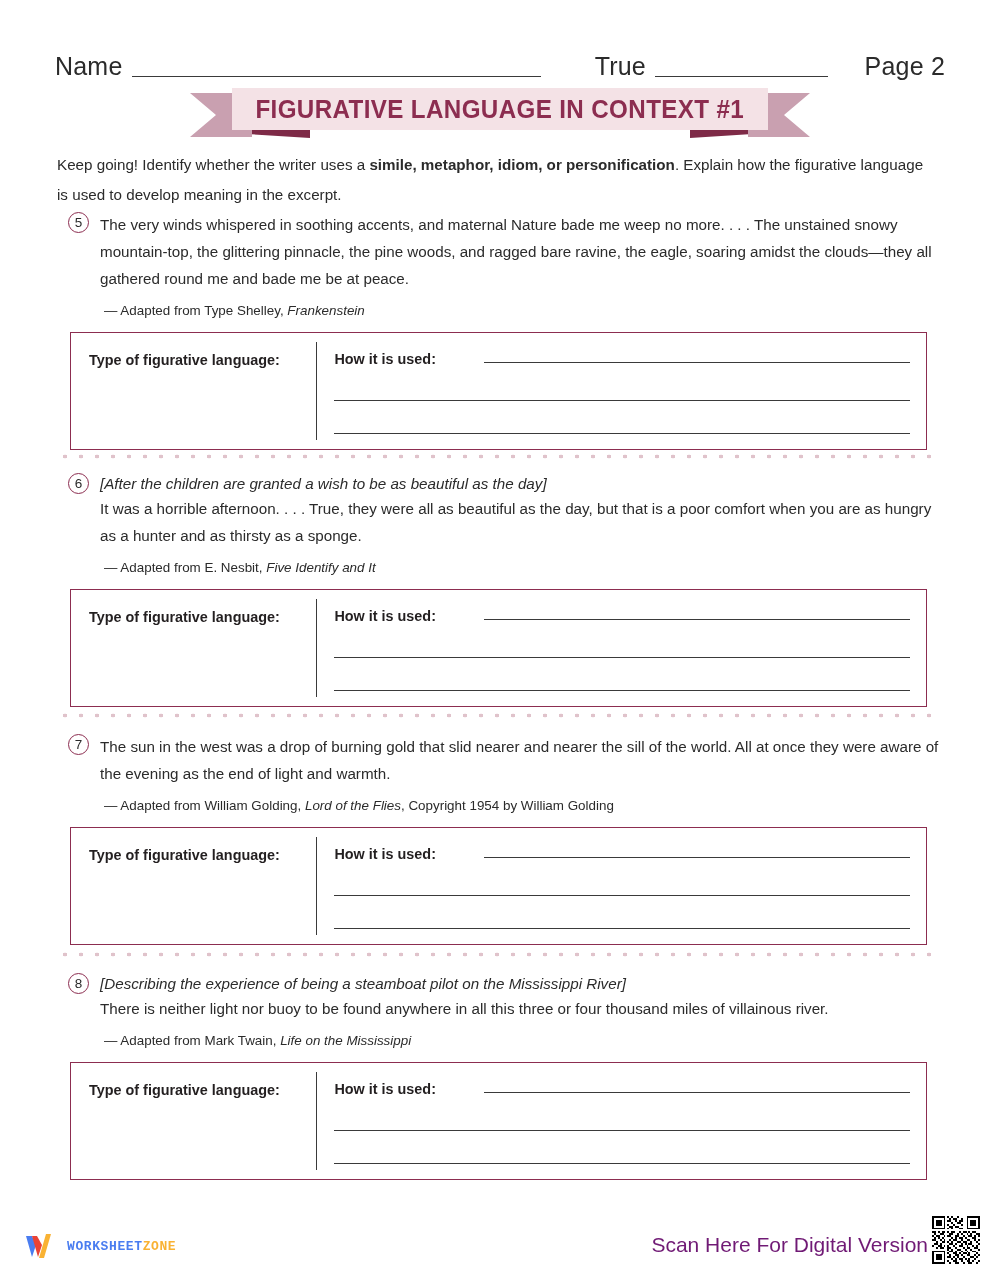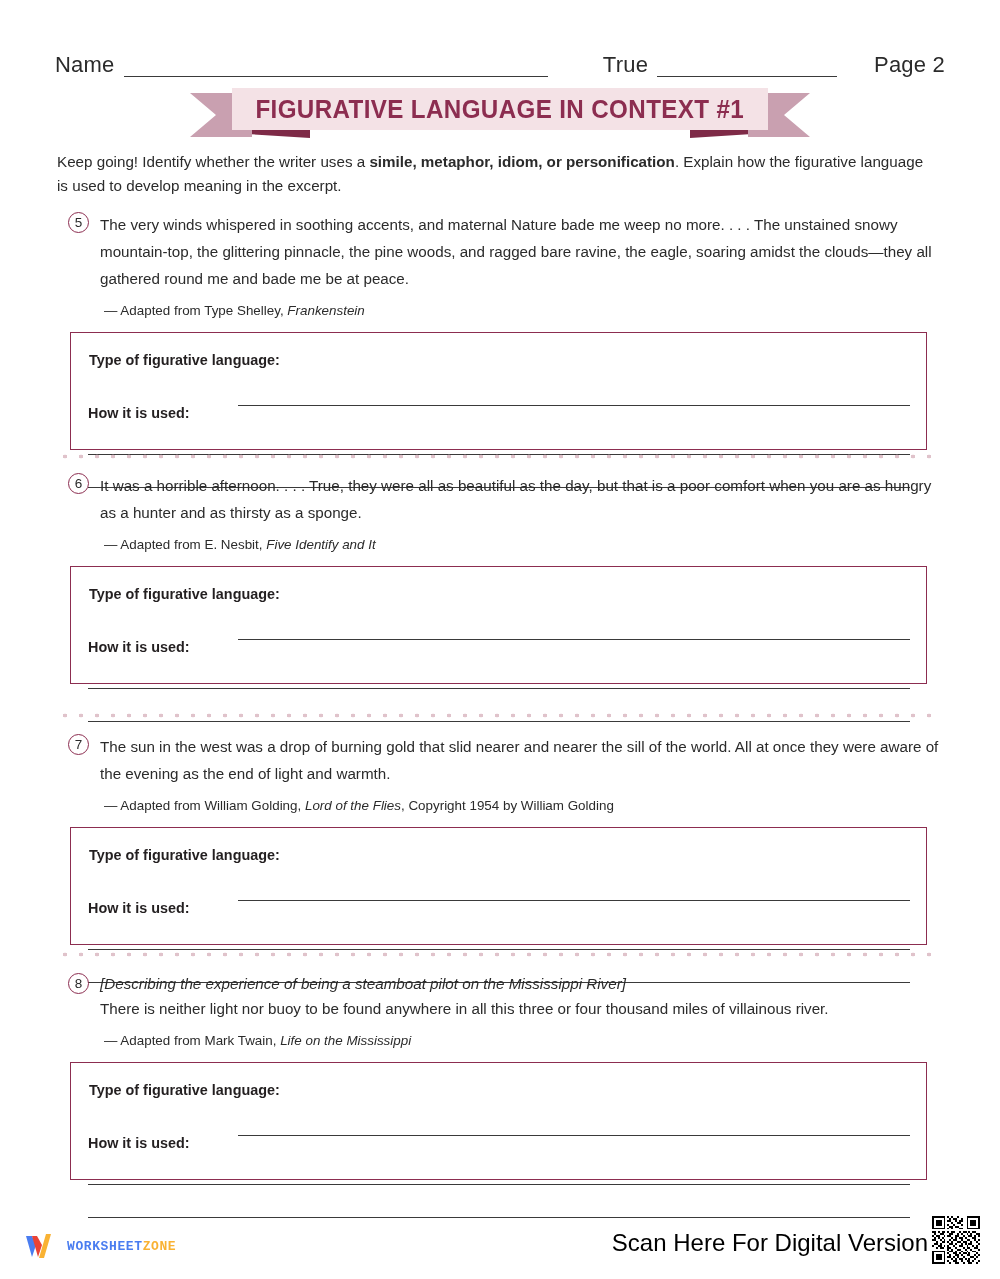--- a/index.html
+++ b/index.html
@@ -18,21 +18,21 @@
 
   
   .header {
     position: absolute;
     left: 55px; top: 52px;
     width: 890px; height: 30px;
     display: flex;
     align-items: baseline;
   }
   .hdr-label {
-    font-size: 22px;
+    font-size: 25px;
     letter-spacing: .2px;
     color: #2b2b2b;
     white-space: nowrap;
   }
   .rule {
     border-bottom: 1.6px solid #3a3a3a;
     height: 1px;
     align-self: flex-end;
     margin-bottom: 5px;
   }
@@ -87,21 +87,21 @@
     transform: scaleX(.93);
     white-space: nowrap;
   }
 
   
   .instructions {
     position: absolute;
     left: 57px; top: 150px;
     width: 868px;
     font-size: 15.2px;
-    line-height: 24px;
+    line-height: 30px;
     color: #2b2b2b;
   }
   .instructions b { font-weight: bold; }
 
   
   .qblock { position: absolute; left: 57px; width: 886px; }
   .qhead { position: relative; padding-left: 43px; }
   .qnum {
     position: absolute;
     left: 11px; top: 1px;
@@ -133,21 +133,20 @@
 
   
   .abox {
     margin-top: 14px;
     margin-left: 13px;
     width: 857px;
     height: 118px;
     border: 1.5px solid #8c2d50;
     display: flex;
     background: #fff;
-    flex-direction: column;
   }
   .abox-left {
     width: 245px;
     padding: 18px 0 0 18px;
     flex: none;
   }
   .abox-label {
     font-weight: bold;
     font-size: 14.4px;
     color: #231f20;
@@ -159,21 +158,21 @@
     margin: 9px 0;
     flex: none;
   }
   .abox-right {
     flex: 1;
     position: relative;
     padding: 18px 16px 0 17px;
   }
   .abox-right-head {
     display: flex;
-    align-items: flex-start;
+    align-items: flex-end;
     gap: 40px;
   }
   .answer-line {
     border-bottom: 1.5px solid #3a3a3a;
     height: 1px;
   }
   .line-first { flex: 1; margin-left: 8px; margin-bottom: 4px; }
   .line-rest {
     position: absolute;
     left: 17px; right: 16px;
@@ -206,22 +205,22 @@
     font-weight: bold;
     letter-spacing: .6px;
     font-family: Liberation Mono, monospace;
   }
   .logo-ws { color: #4a7df0; }
   .logo-zone { color: #f9b233; }
 
   .footer-scan {
     position: absolute;
     right: 72px; bottom: 22px;
-    font-size: 24px;
-    color: #000000;
+    font-size: 21px;
+    color: #701a75;
     white-space: nowrap;
   }
   .qr {
     position: absolute;
     right: 17px; bottom: 12px;
     width: 54px; height: 54px;
     background: #fff;
     padding: 3px;
   }
   .qr svg { display: block; }
@@ -275,20 +274,21 @@
       <span class="answer-line line-rest line-3"></span>
     </div>
   </div>
 </div>
 
 <div class="dotsep" style="top:454px;"></div>
 
 <div class="qblock" style="top:472px;">
   <div class="qhead">
     <span class="qnum">6</span>
+    <div class="qcontext">[After the children are granted a wish to be as beautiful as the day]</div>
     <div class="qtext">It was a horrible afternoon. . . . True, they were all as beautiful as the day, but that is a poor comfort when you are as hungry as a hunter and as thirsty as a sponge.</div>
   </div>
   <div class="qsource">
     <span>— Adapted from E. Nesbit, </span><i>Five Identify and It</i><span></span>
   </div>
   <div class="abox">
     <div class="abox-left">
       <span class="abox-label">Type of figurative language:</span>
     </div>
     <div class="abox-div"></div>

